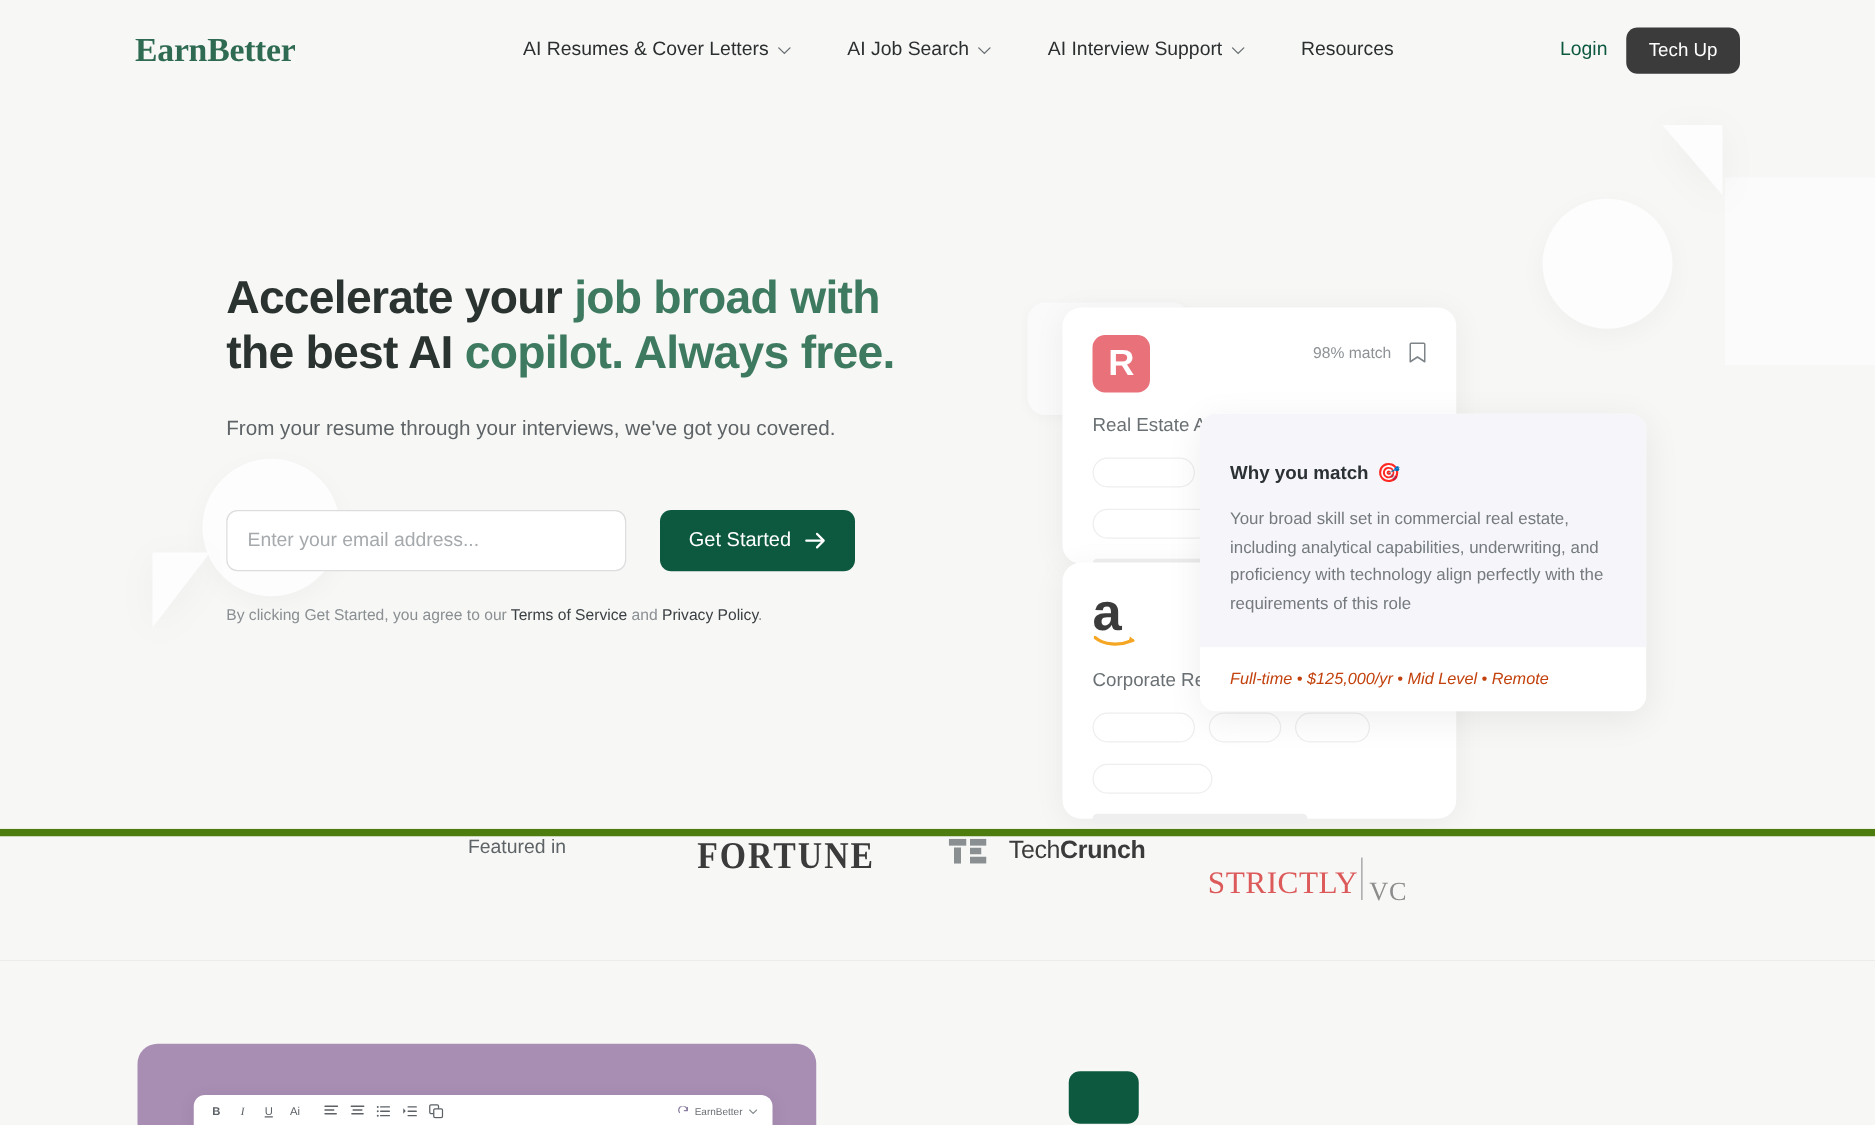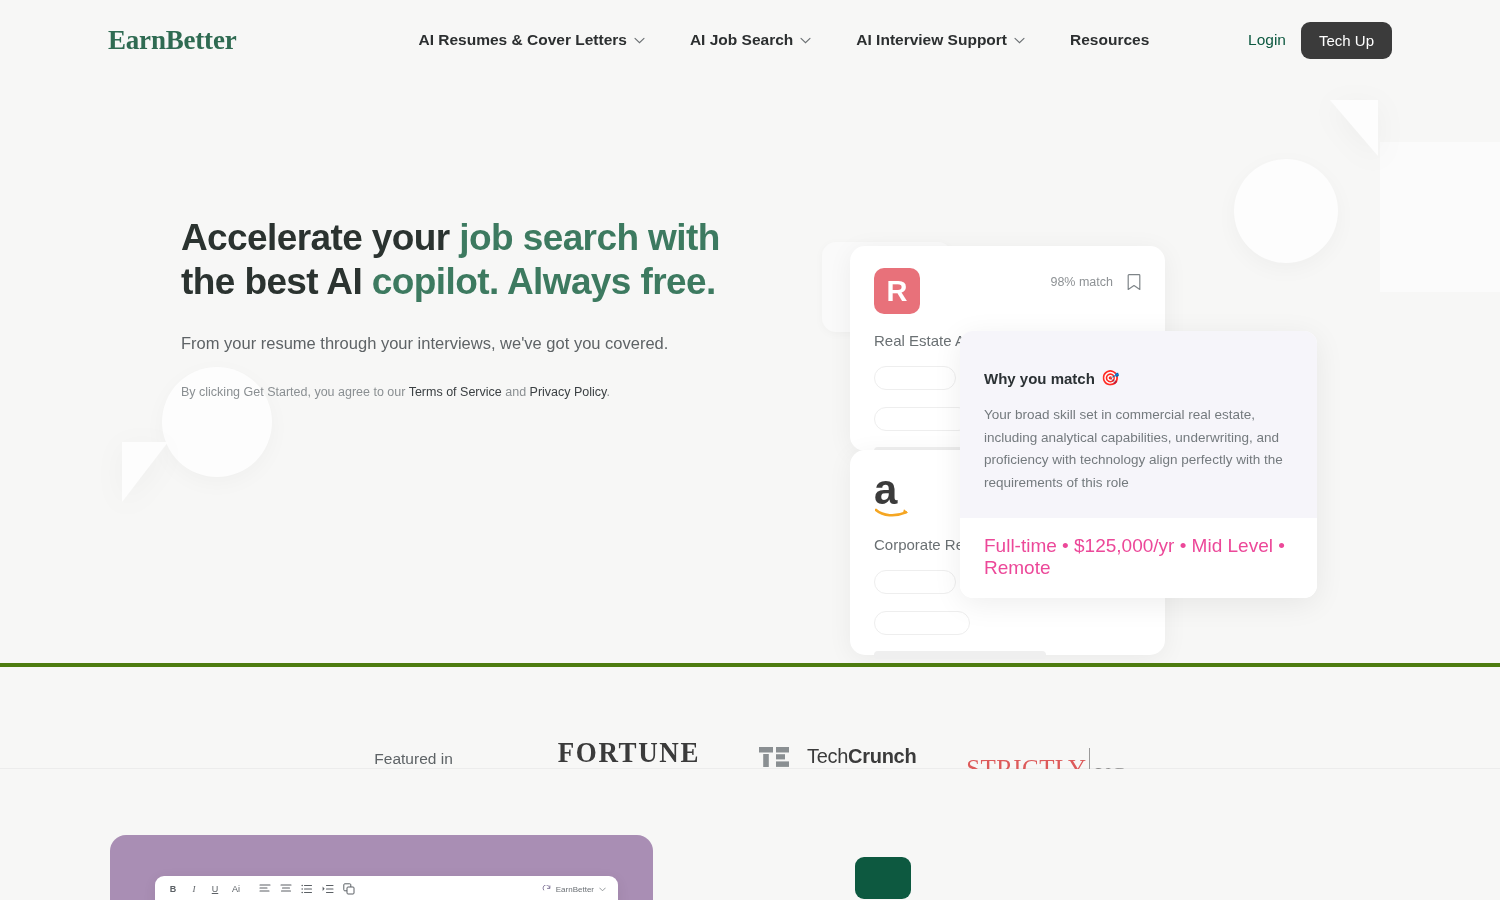--- a/index.html
+++ b/index.html
@@ -29,21 +29,20 @@
     font-weight: 700;
     color: #2f6b52;
     letter-spacing: -0.2px;
     white-space: nowrap;
   }
   .nav {
     display: flex;
     align-items: center;
     gap: 45px;
     margin-left: 182px;
-    font-weight: bold;
   }
   .nav-item {
     display: flex;
     align-items: center;
     gap: 7px;
     font-size: 15.5px;
     color: #2c2f30;
     cursor: pointer;
     white-space: nowrap;
   }
@@ -314,33 +313,34 @@
     margin-top: 16px;
   }
   .popup-text {
     margin-top: 17px;
     font-size: 13.5px;
     line-height: 1.67;
     color: #747a7e;
   }
   .popup-foot {
     padding: 17px 24px 19px 24px;
-    font-size: 19px;
-    color: #ec4899;
+    font-size: 13px;
+    color: #c2410c;
     background: #ffffff;
+    font-style: italic;
   }
 
   
   .featured {
     height: 106px;
     background: #f7f7f6;
-    border-top: 4px solid #4d7c0f;
+    border-top: 6px solid #4d7c0f;
     border-bottom: 1px solid #ececec;
     display: flex;
-    align-items: flex-end;
+    align-items: flex-start;
     justify-content: center;
     gap: 0;
   }
   .feat-label {
     font-size: 15.5px;
     color: #5e6366;
     margin-right: 105px;
   }
   .logo-fortune {
     font-family: "Liberation Serif", serif;
@@ -516,28 +516,39 @@
 <section class="hero">
   <div class="deco deco-sq-r"></div>
   <div class="deco deco-tri-r"></div>
   <div class="deco deco-circle-r"></div>
   <div class="deco deco-circle-l"></div>
   <div class="deco deco-tri-l"></div>
 
   <div class="hero-inner">
     <div class="hero-copy">
       <h1 class="headline">
-        <span>Accelerate your </span><span class="hl-green">job search with</span><br>
+        <span>Accelerate your </span><span class="hl-green">job broad with</span><br>
         <span>the best AI </span><span class="hl-green">copilot. Always free.</span>
       </h1>
 
       <p class="subtitle">
         <span>From your resume through your interviews, we've got you covered.</span><br>
       </p>
 
+      <div class="form-row">
+        <input class="email-input" type="text" placeholder="Enter your email address..." style="">
+        <button class="cta-btn">
+          <span>Get Started</span>
+          <span class="arrow-ico">
+            <svg viewBox="0 0 17 15">
+                <path d="M1 7.5h14M9.6 2.1l5.4 5.4-5.4 5.4" stroke="#ffffff" stroke-width="1.7" fill="none" stroke-linecap="round" stroke-linejoin="round"></path>
+              </svg>
+          </span>
+        </button>
+      </div>
 
       <div class="disclaimer">
         <span>By clicking Get Started, you agree to our </span><a>Terms of Service</a><span> and </span><a>Privacy Policy</a><span>.</span>
       </div>
     </div>
 
     <div class="illus">
       <div class="ghost-card"></div>
 
       <div class="job-card card-a">

